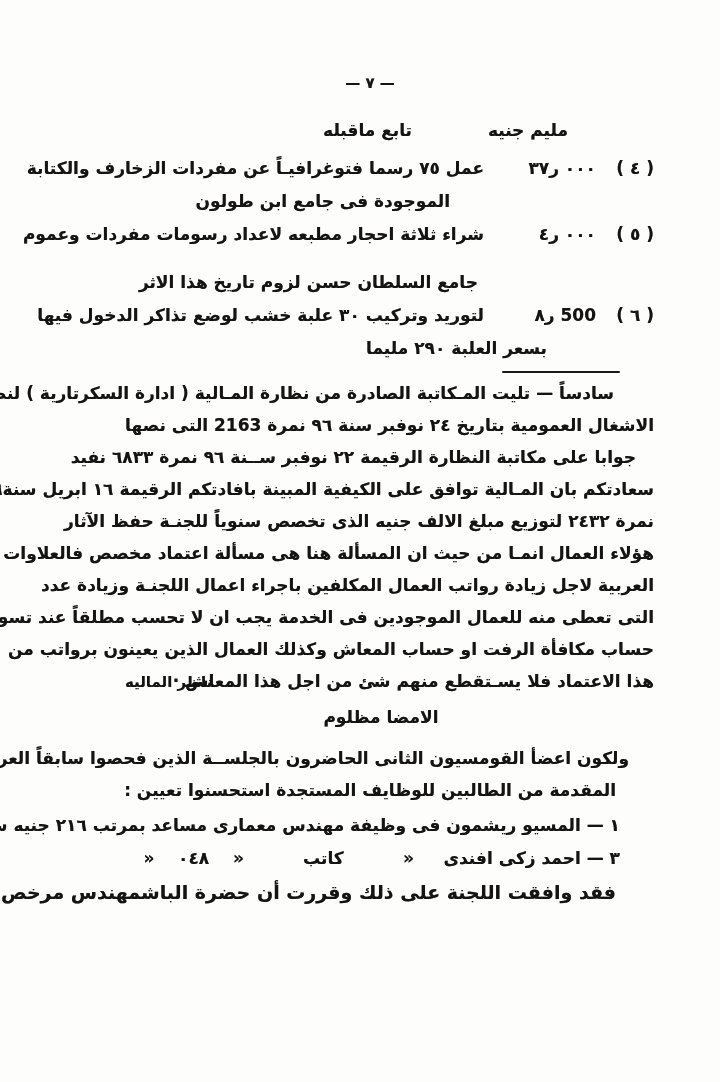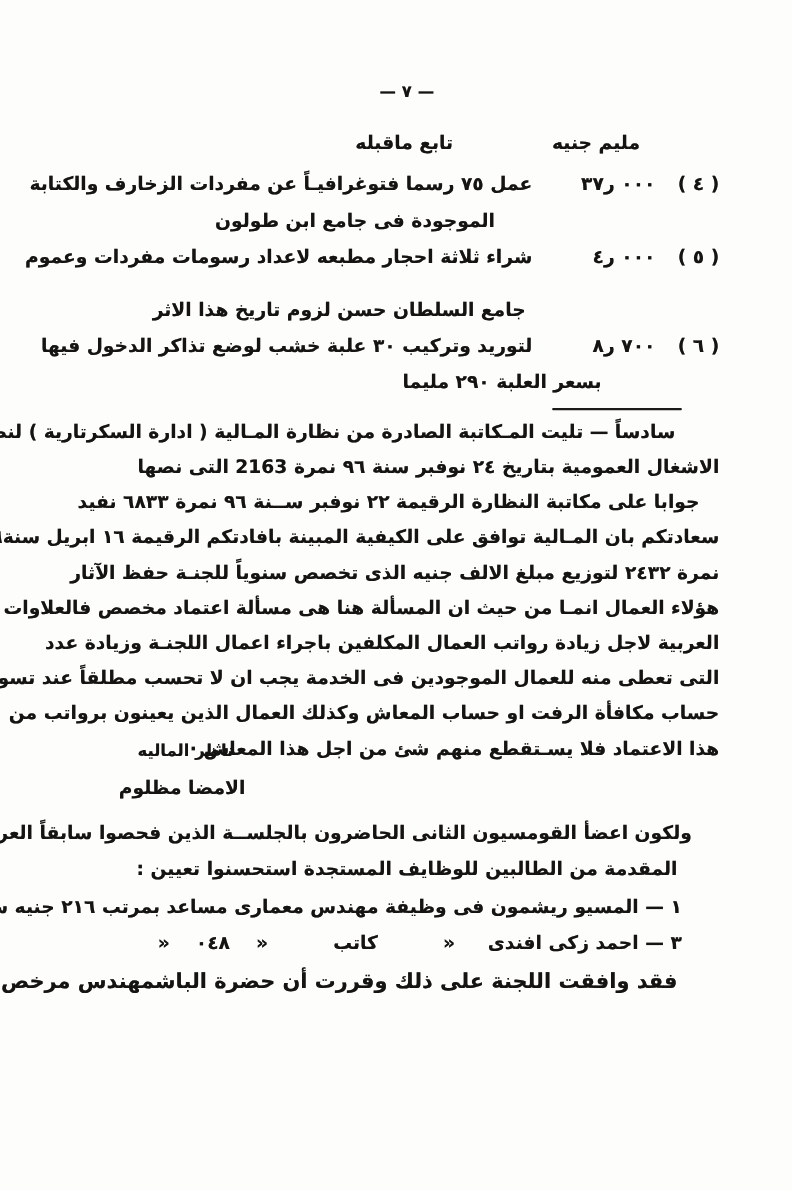--- a/index.html
+++ b/index.html
@@ -16,21 +16,21 @@
   }
   .content{position:absolute;top:74px;right:66px;left:58px;}
 
   .page-number{
     font-size:15px;text-align:center;letter-spacing:3px;
     transform:translateX(14px); 
     white-space:nowrap;
   }
 
   .cols-row{position:relative;height:28px;margin-top:28px;font-size:17px;}
-  .cols-amount{position:absolute;right:72px;top:0;}
+  .cols-amount{position:absolute;right:86px;top:0;}
   .cols-continuation{position:absolute;right:242px;top:0;text-align:center;}
 
   .ledger{margin-top:4px;font-size:17px;}
   .item-line1{display:flex;align-items:baseline;line-height:33px;white-space:nowrap;}
   .item-num{width:58px;flex:0 0 auto;}
   .item-amount{width:82px;flex:0 0 auto;margin-left:30px;}
   .item-text{flex:1 1 auto;white-space:nowrap;}
   .item-line2{line-height:33px;white-space:nowrap;}
   .pad-a{padding-right:204px;}
   .pad-b{padding-right:176px;margin-top:15px;}
@@ -40,21 +40,21 @@
 
   .para{font-size:17px;}
   .line{line-height:32px;white-space:nowrap;}
   .indent-40{text-indent:40px;}
   .indent-18{text-indent:18px;}
   .indent-25{text-indent:25px;}
   .indent-38{text-indent:38px;}
 
   .sig-row{position:relative;}
   .sig-title{position:absolute;left:67px;top:1px;font-size:15px;white-space:nowrap;}
-  .sig-name-row{text-align:left;padding-left:50px;line-height:32px;margin-top:4px;white-space:nowrap;}
+  .sig-name-row{text-align:center;padding-left:50px;line-height:32px;margin-top:4px;white-space:nowrap;}
 
   .commission{margin-top:9px;}
 
   .appointments{margin-top:3px;margin-right:34px;font-size:17px;}
   .appt{line-height:33px;white-space:pre;}
 
   .closing{font-size:19px;line-height:33px;white-space:nowrap;text-indent:38px;margin-top:1px;}
 </style>
 </head>
 <body>
@@ -85,21 +85,21 @@
           <span class="item-num">( ٥ )</span>
           <span class="item-amount">٠٠٠ ر٤</span>
           <span class="item-text">شراء ثلاثة احجار مطبعه لاعداد رسومات مفردات وعموم</span>
         </div>
         <div class="item-line2 pad-b">جامع السلطان حسن لزوم تاريخ هذا الاثر</div>
       </div>
 
       <div>
         <div class="item-line1">
           <span class="item-num">( ٦ )</span>
-          <span class="item-amount">٧٠٠ ر٨</span>
+          <span class="item-amount">500 ر٨</span>
           <span class="item-text">لتوريد وتركيب ٣٠ علبة خشب لوضع تذاكر الدخول فيها</span>
         </div>
         <div class="item-line2 pad-c">بسعر العلبة ٢٩٠ مليما</div>
       </div>
 
     </div>
 
     <div class="divider"></div>
 
     <div class="para">

